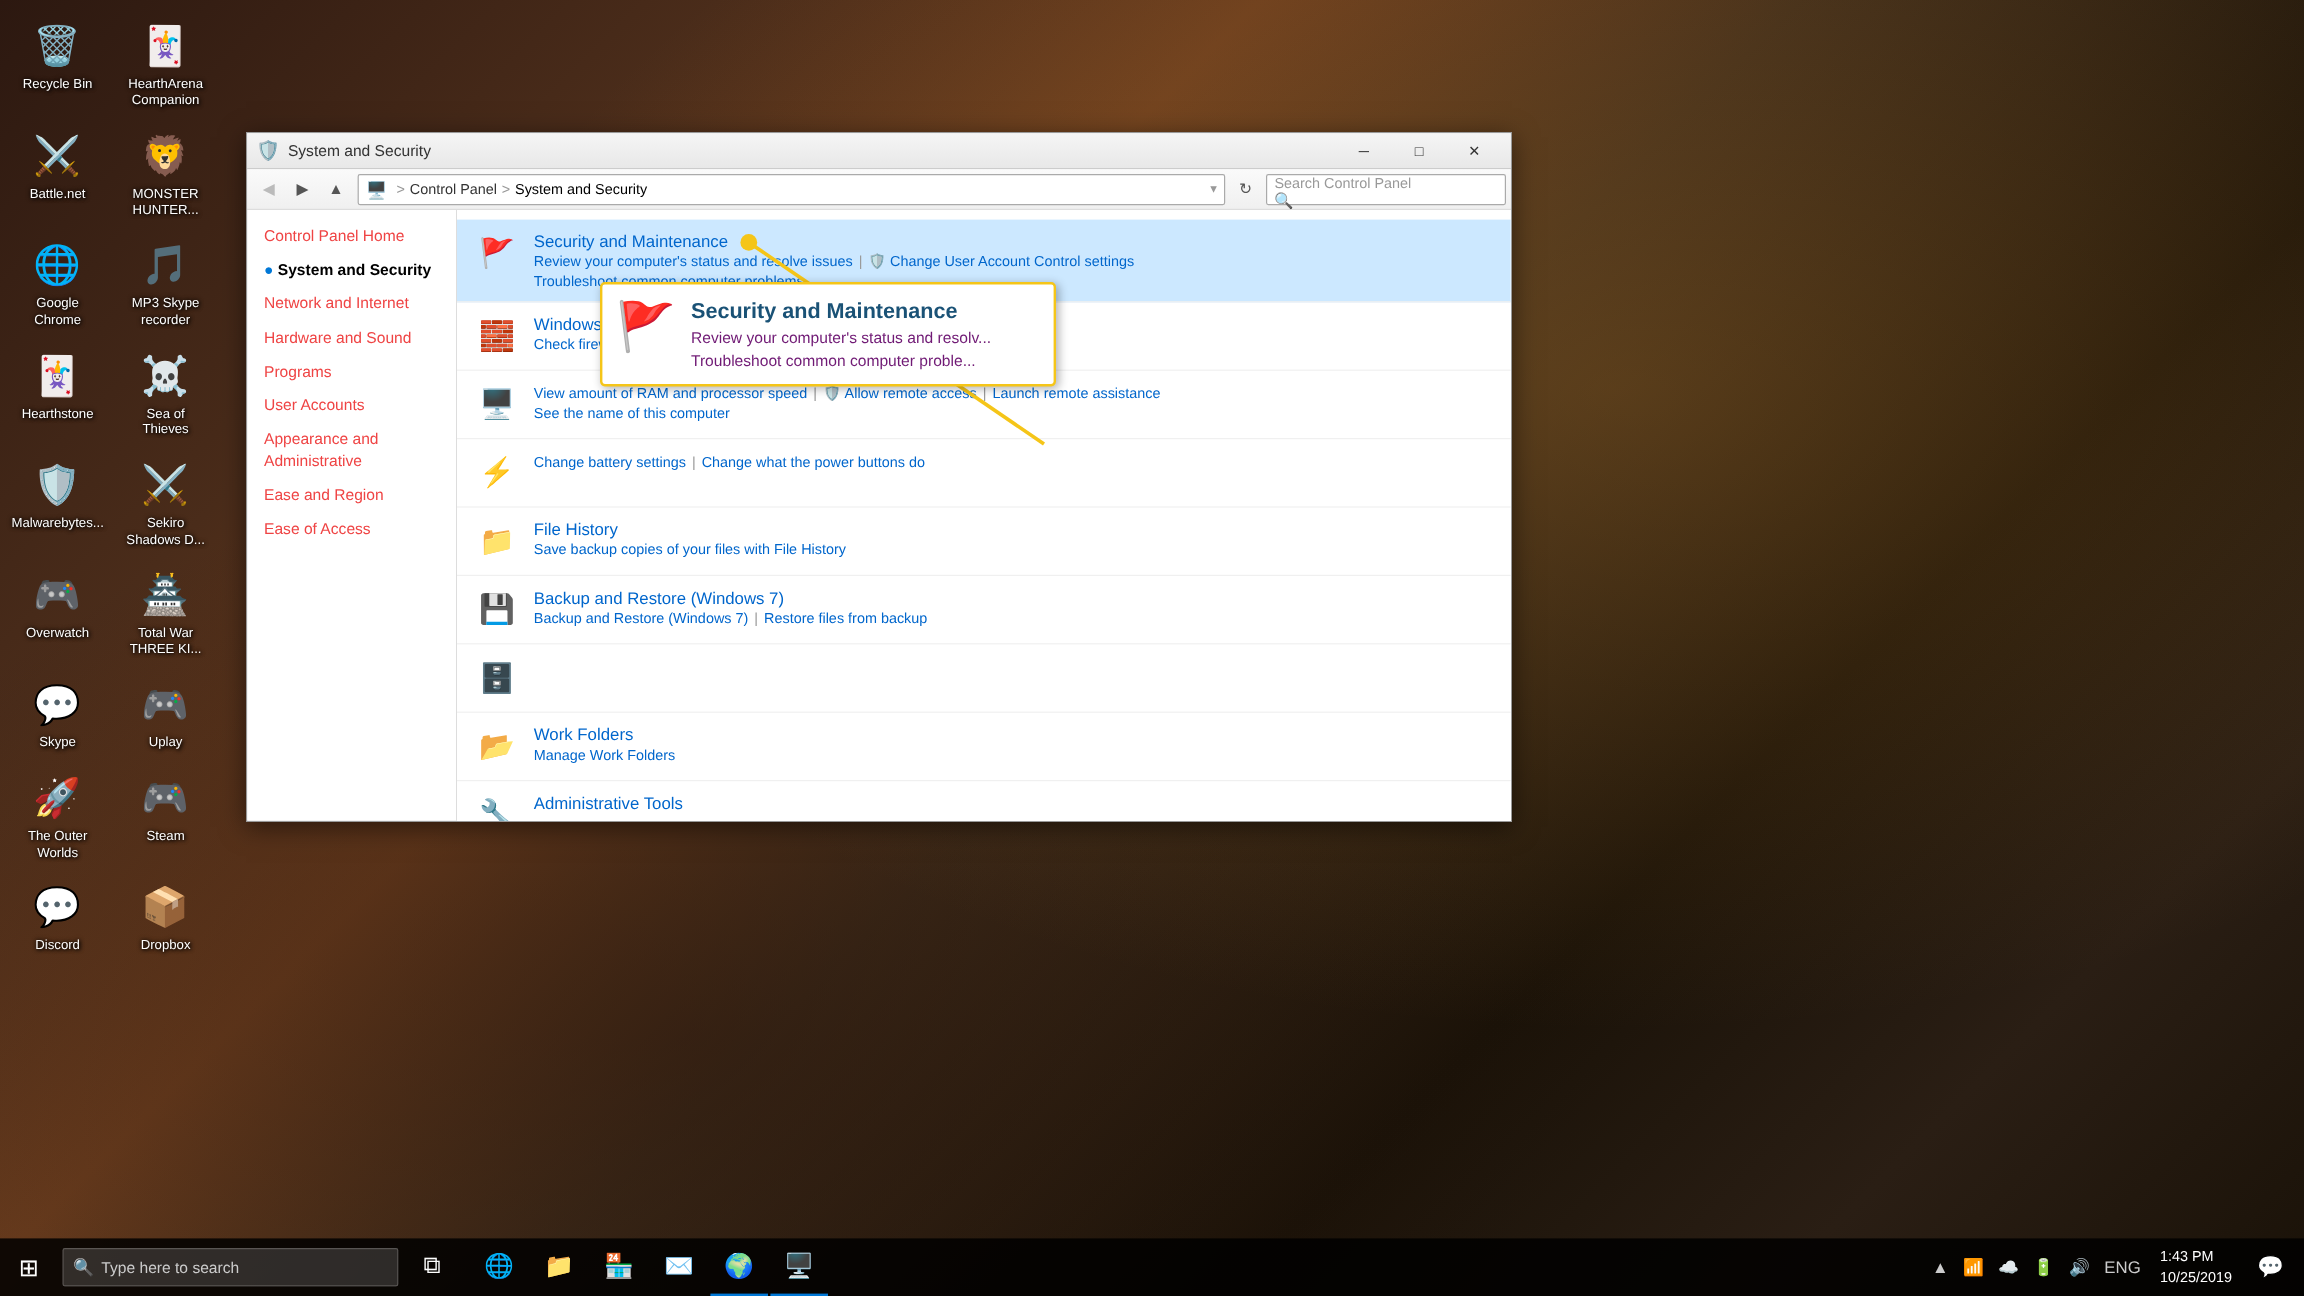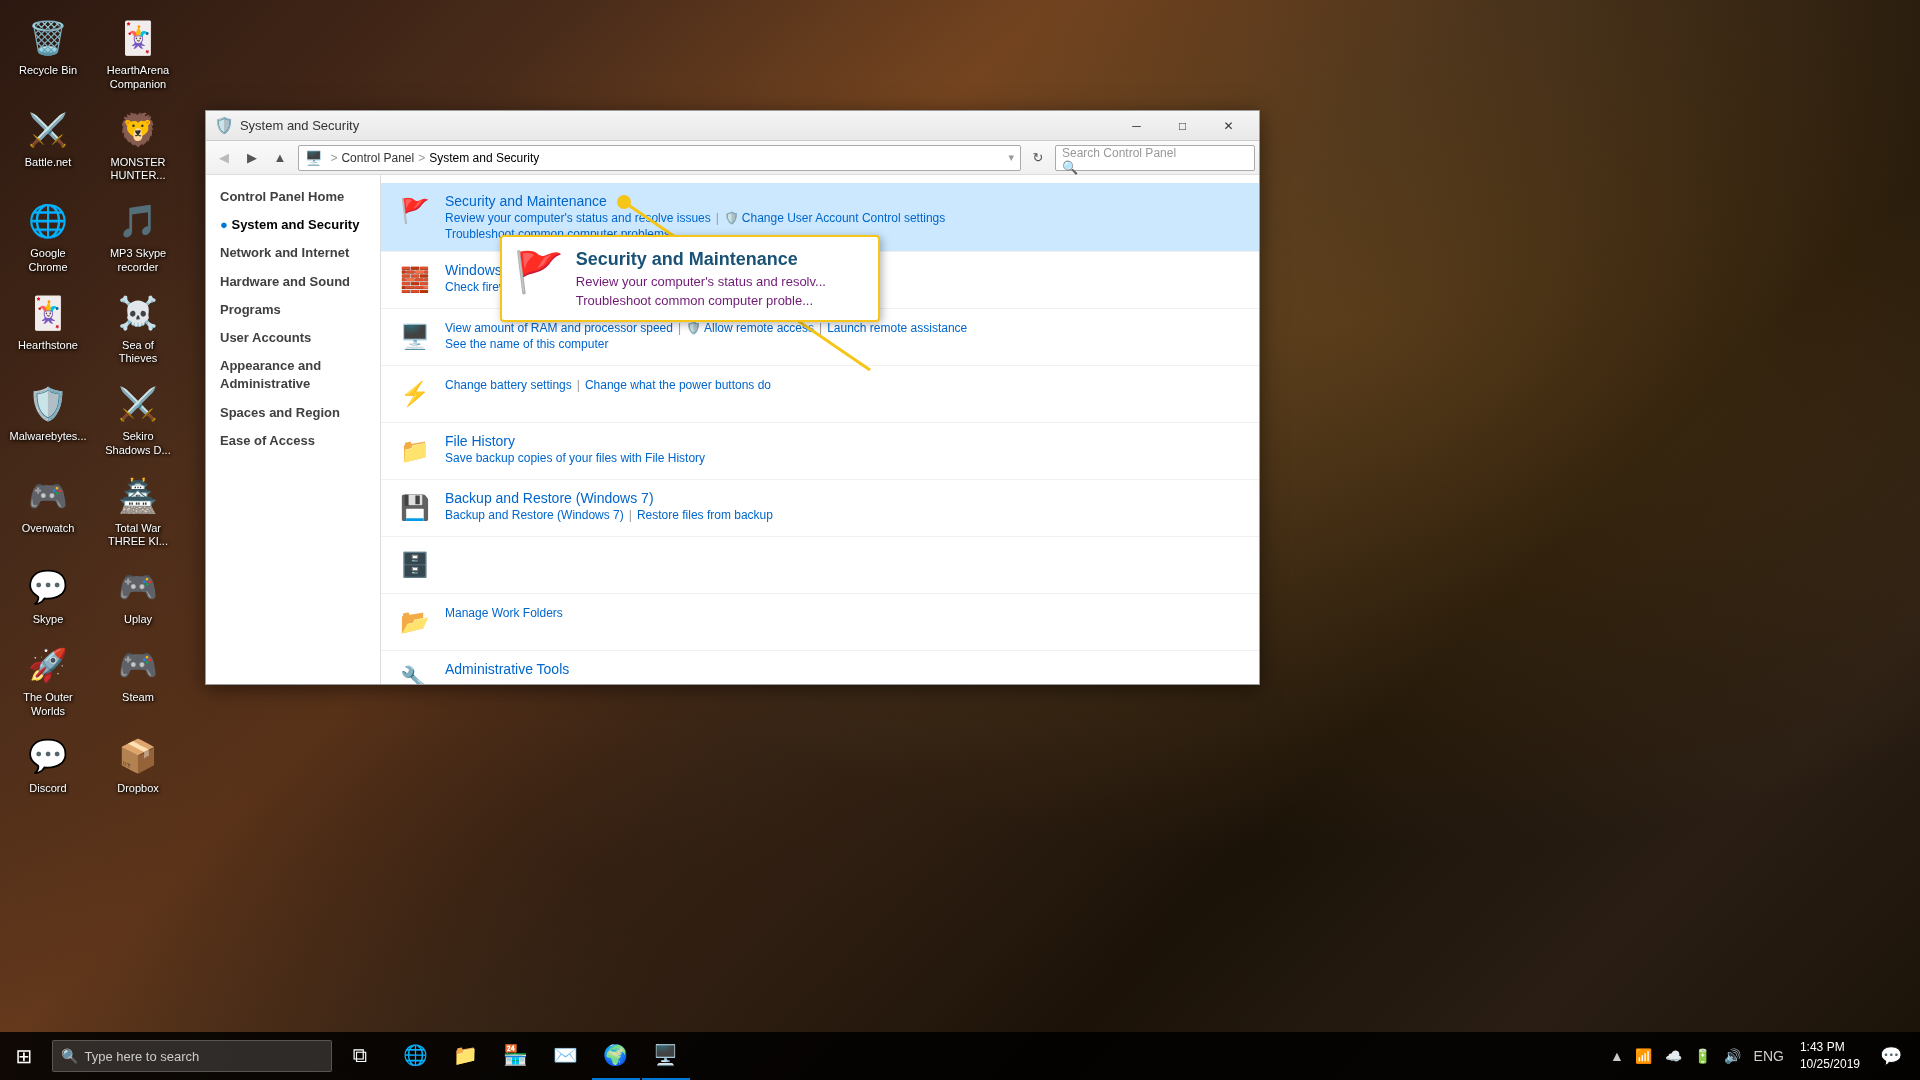--- a/index.html
+++ b/index.html
@@ -216,24 +216,23 @@
     .sidebar {
       width: 175px;
       background: white;
       border-right: 1px solid #ddd;
       padding: 8px 0;
       overflow-y: auto;
     }
     .sidebar-item {
       padding: 5px 14px;
       font-size: 13px;
-      color: #404040;
+      color: #ef4444;
       cursor: pointer;
       line-height: 1.4;
-      font-weight: bold;
     }
     .sidebar-item.active {
       color: #000;
       font-weight: 600;
       text-decoration: none;
     }
     .sidebar-item.active::before {
       content: '● ';
       color: #0078d7;
     }
@@ -509,21 +508,21 @@
         <div class="sidebar-item">
           <span>Programs</span>
         </div>
         <div class="sidebar-item">
           <span>User Accounts</span>
         </div>
         <div class="sidebar-item">
           <span>Appearance and Administrative</span>
         </div>
         <div class="sidebar-item">
-          <span>Spaces and Region</span>
+          <span>Ease and Region</span>
         </div>
         <div class="sidebar-item">
           <span>Ease of Access</span>
         </div>
       </div>
 
       <div class="main-content">
 
         <div class="section-item highlighted">
           <div class="section-icon">🚩</div>
@@ -603,20 +602,21 @@
           </div>
         </div>
 
         <div class="section-item">
           <div class="section-icon">🗄️</div>
         </div>
 
         <div class="section-item">
           <div class="section-icon">📂</div>
           <div class="section-content">
+            <div class="section-title">Work Folders</div>
             <div class="section-links">
               <span class="section-link">Manage Work Folders</span>
             </div>
           </div>
         </div>
 
         <div class="section-item">
           <div class="section-icon">🔧</div>
           <div class="section-content">
             <div class="section-title">Administrative Tools</div>

